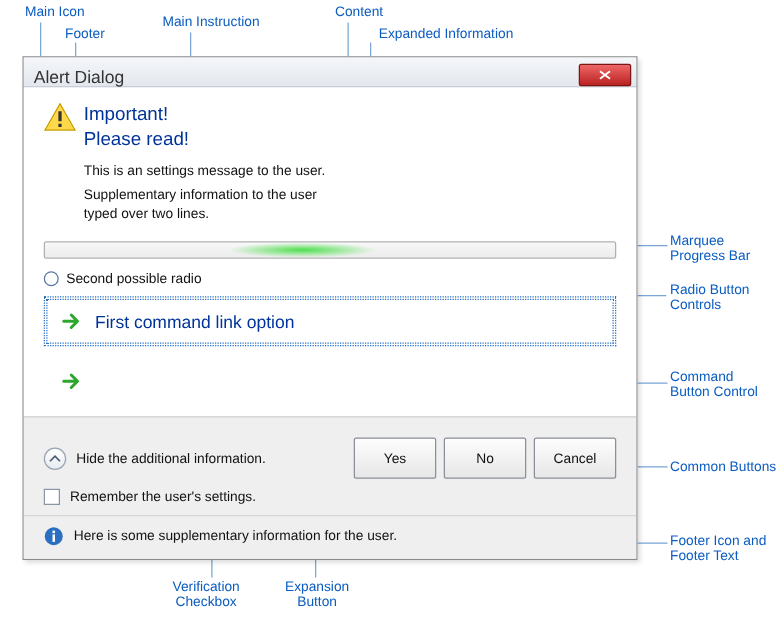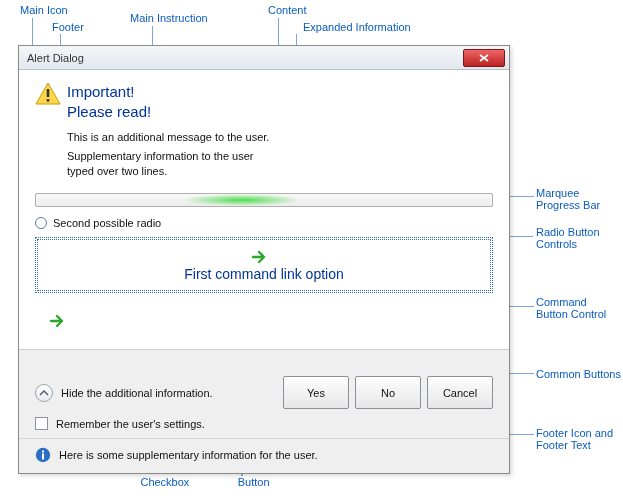--- a/index.html
+++ b/index.html
@@ -31,24 +31,24 @@
     width: 492px;
     border: 1px solid #8a8a8a;
     box-shadow: 2px 2px 4px rgba(0,0,0,0.15);
     background: #fff;
   }
   .titlebar {
     height: 24px;
     background: linear-gradient(#f4f6f9, #e3e7ee);
     border-bottom: 1px solid #b8c0cc;
     display: flex;
-    align-items: center;
+    align-items: flex-end;
     padding: 0 4px 0 8px;
     color: #333;
-    font-size: 11px;
+    font-size: 14px;
     justify-content: space-between;
     gap: 20px;
   }
   .close-btn {
     width: 42px;
     height: 18px;
     background: linear-gradient(#e66, #b22);
     border: 1px solid #7a1616;
     border-radius: 2px;
     display: flex;
@@ -119,32 +119,31 @@
     margin-top: 8px;
     display: flex;
     align-items: center;
     font-size: 14px;
     color: #003399;
   }
   .cmdlink.focused {
     border: 1px dotted #2b6fc2;
     outline: 1px dotted #2b6fc2;
     outline-offset: -3px;
-    flex-direction: column;
   }
   .cmdlink.plain { border-color: transparent; }
   .arrow {
     width: 18px; height: 18px;
     margin-right: 10px;
     flex: 0 0 18px;
   }
   .footer {
     background: #efefef;
     border-top: 1px solid #d0d0d0;
-    padding: 26px 16px 10px 16px;
+    padding: 16px 16px 10px 16px;
   }
   .footer-row {
     display: flex;
     align-items: center;
     margin-bottom: 8px;
     font-size: 11px;
     color: #111;
   }
   .exp-btn {
     width: 18px; height: 18px;
@@ -252,21 +251,21 @@
           <rect x="11.7" y="17" width="2.6" height="2.6" fill="#333"></rect>
         </svg>
       </div>
       <div class="main-instruction">
         <div>Important!</div>
         <div>Please read!</div>
       </div>
     </div>
 
     <div class="content-text">
-      <div>This is an additional message to the user.</div>
+      <div>This is an settings message to the user.</div>
       <div style="margin-top:4px;">Supplementary information to the user</div>
       <div>typed over two lines.</div>
     </div>
 
     <div class="progress">
       <div class="glow"></div>
     </div>
 
     <div class="radio-row">
       <div class="radio"></div>

